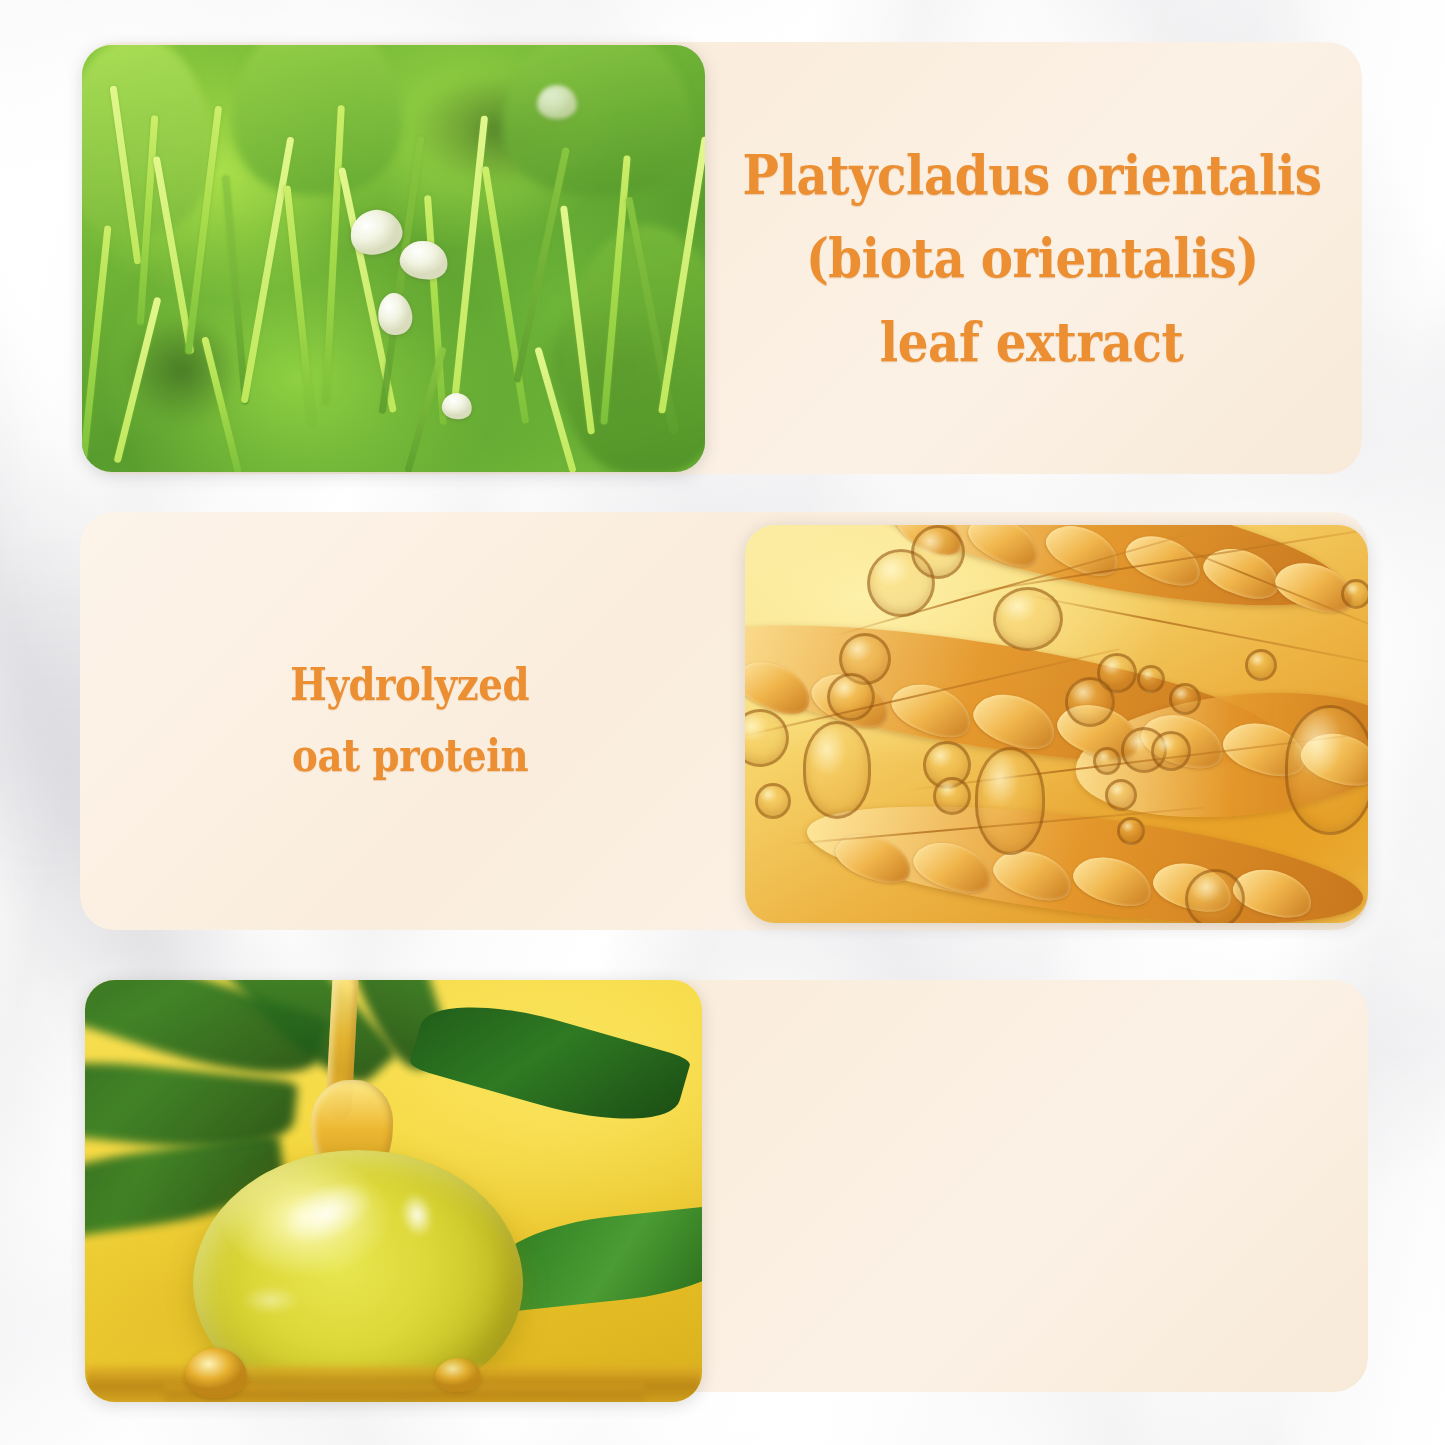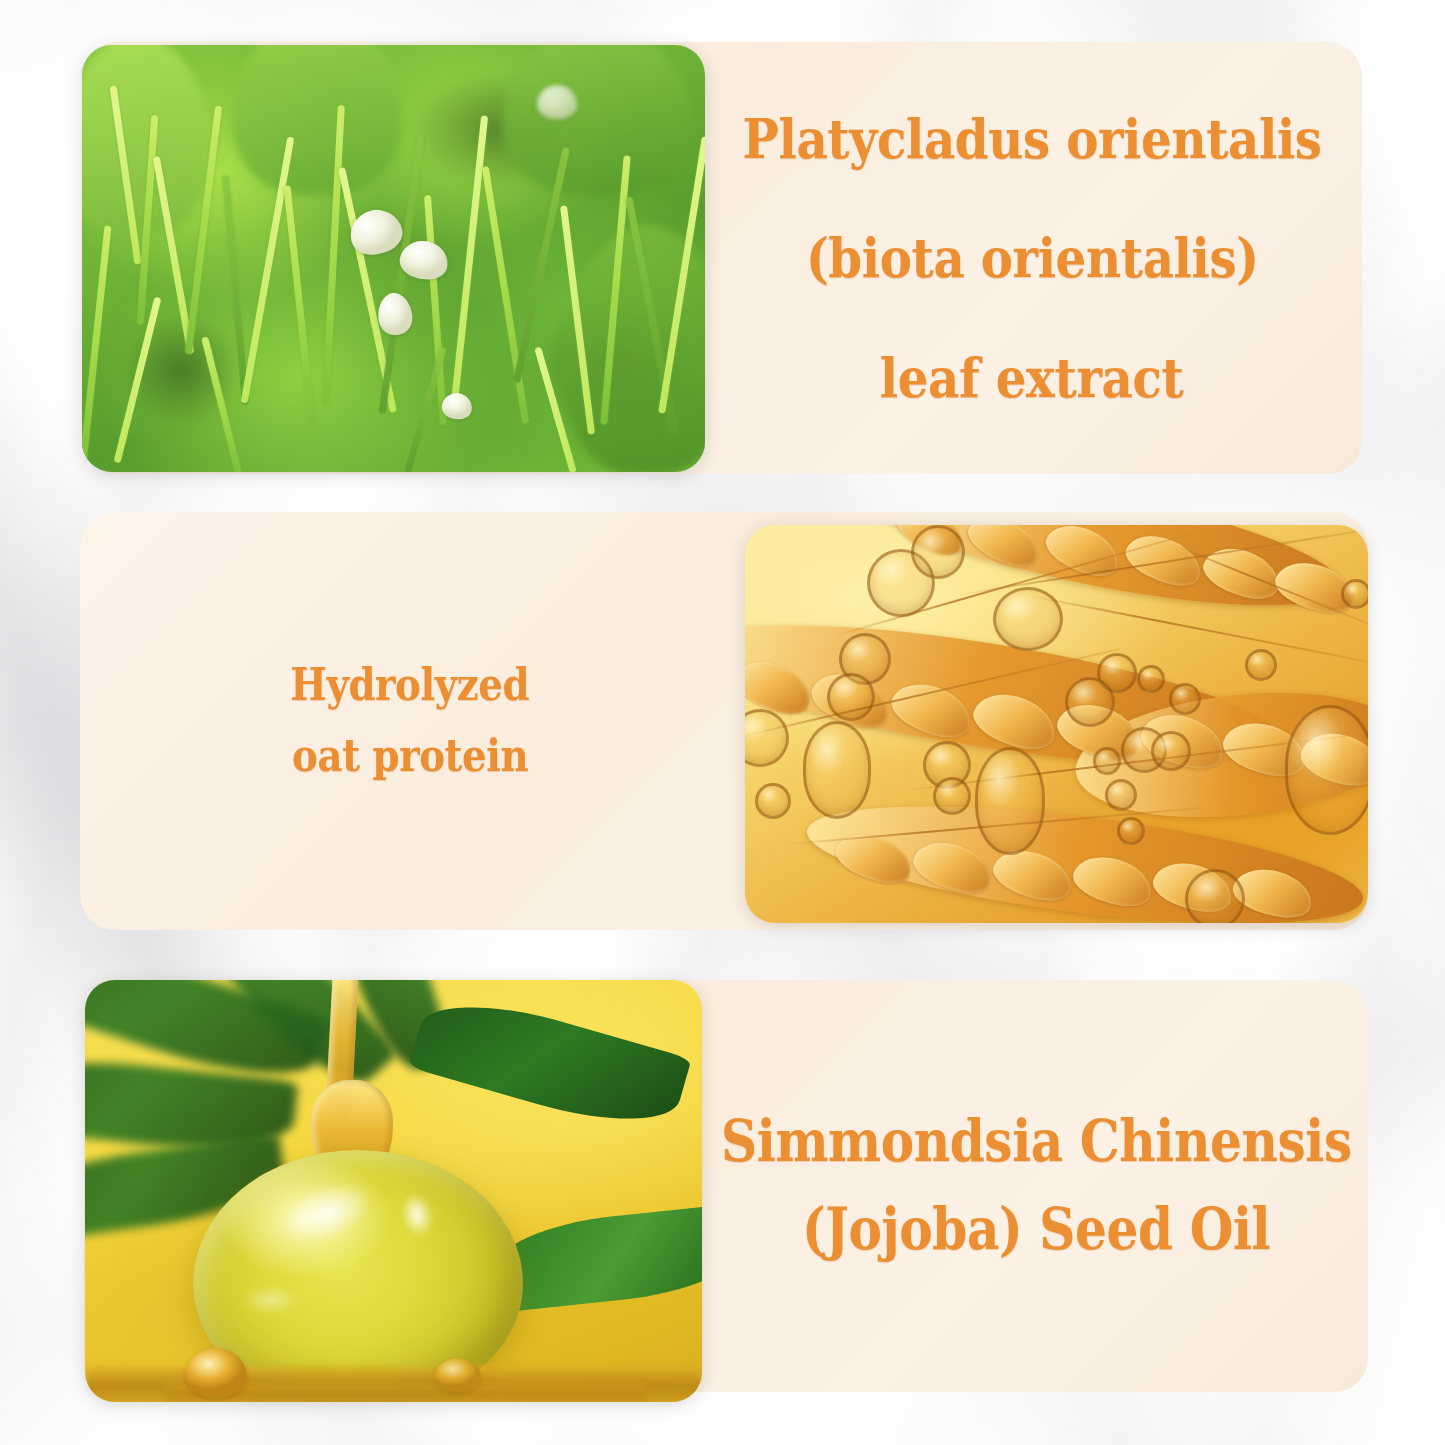--- a/index.html
+++ b/index.html
@@ -231,21 +231,21 @@
     color: #ec8f33;
     letter-spacing: -0.5px;
     text-shadow: 0 1px 1px rgba(190,110,35,0.25);
   }
   .text-line {
     display: block;
     white-space: nowrap;
     transform: scaleX(0.88);
   }
 
-  #card1-text { font-size: 55px; line-height: 1.52; gap: 36px; }
+  #card1-text { font-size: 55px; line-height: 1.52; }
   #card2-text { font-size: 44px; line-height: 1.62; }
   #card3-text { font-size: 57px; line-height: 1.55; }
 </style>
 </head>
 <body>
 
 <div id="canvas">
 
   <div class="silk-base"></div>
   <div class="silk-fold-a"></div>
@@ -398,18 +398,14 @@
     <div class="olive-hl" style="left:176px; top:196px; width:132px; height:74px; transform:rotate(-22deg);"></div>
     <div class="olive-hl" style="left:310px; top:204px; width:44px;  height:62px; transform:rotate(-12deg);"></div>
     <div class="olive-hl" style="left:146px; top:300px; width:80px;  height:40px; opacity:.45;"></div>
 
     <div class="oil-pool" style="left:0px;  top:386px; width:617px; height:40px;"></div>
     <div class="oil-pool" style="left:80px; top:404px; width:480px; height:22px; opacity:.7;"></div>
     <div class="oil-drop" style="left:100px; top:368px; width:62px; height:50px;"></div>
     <div class="oil-drop" style="left:350px; top:378px; width:46px; height:34px; opacity:.8;"></div>
   </div>
 
-  <div class="text-block" id="card3-text" style="left:706px; top:1060px; width:660px; height:250px;">
-    <span class="text-line">Simmondsia Chinensis</span>
-    <span class="text-line">(Jojoba) Seed Oil</span>
-  </div>
 
 </div>
 
 </body></html>

